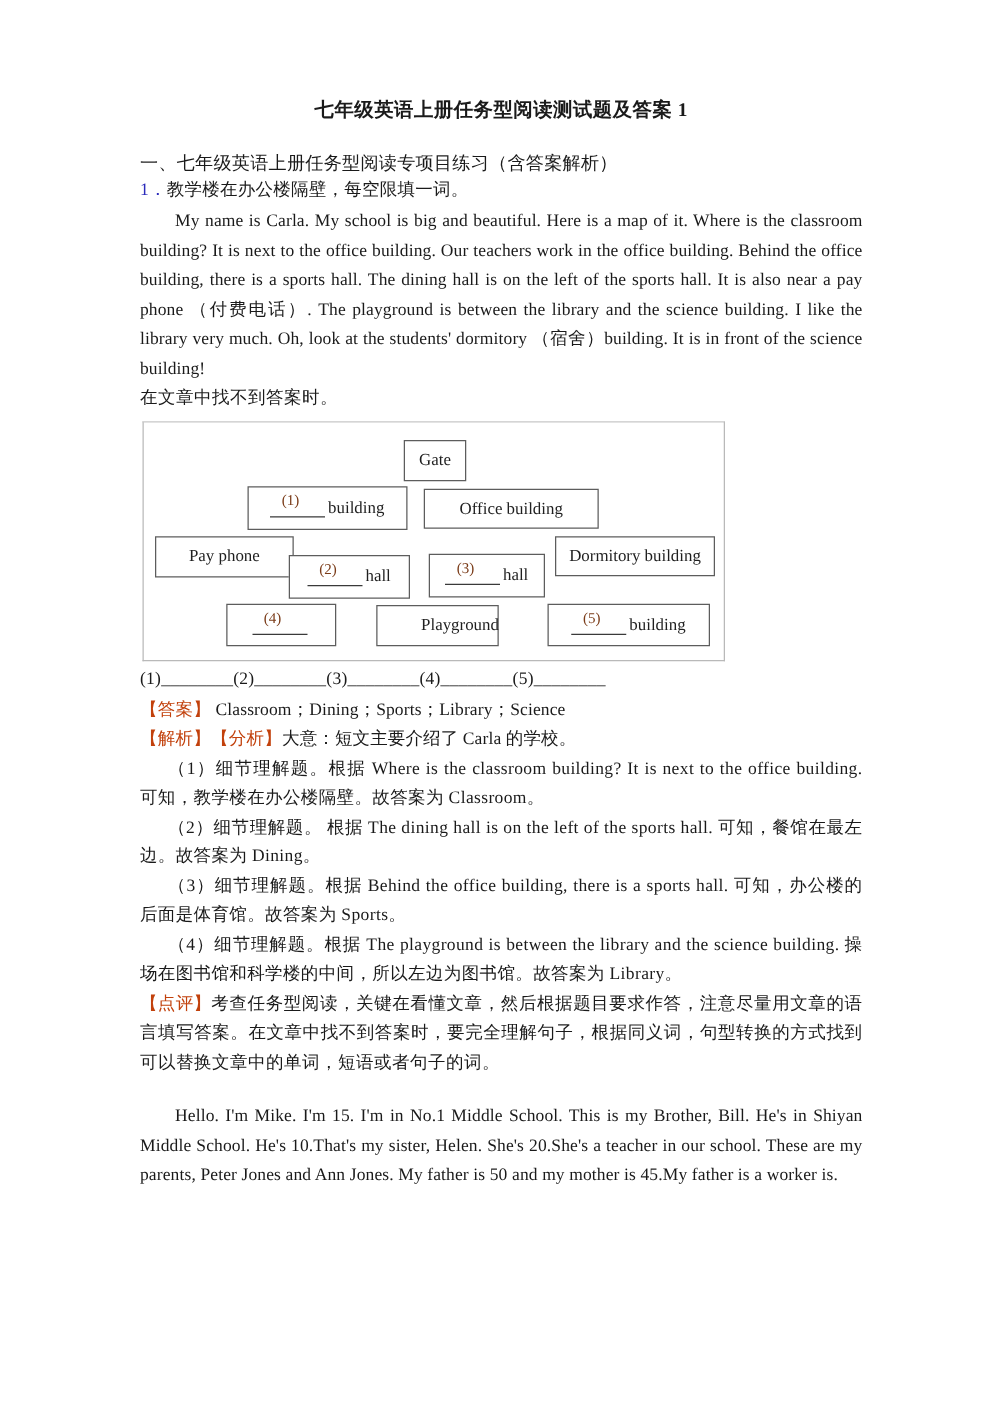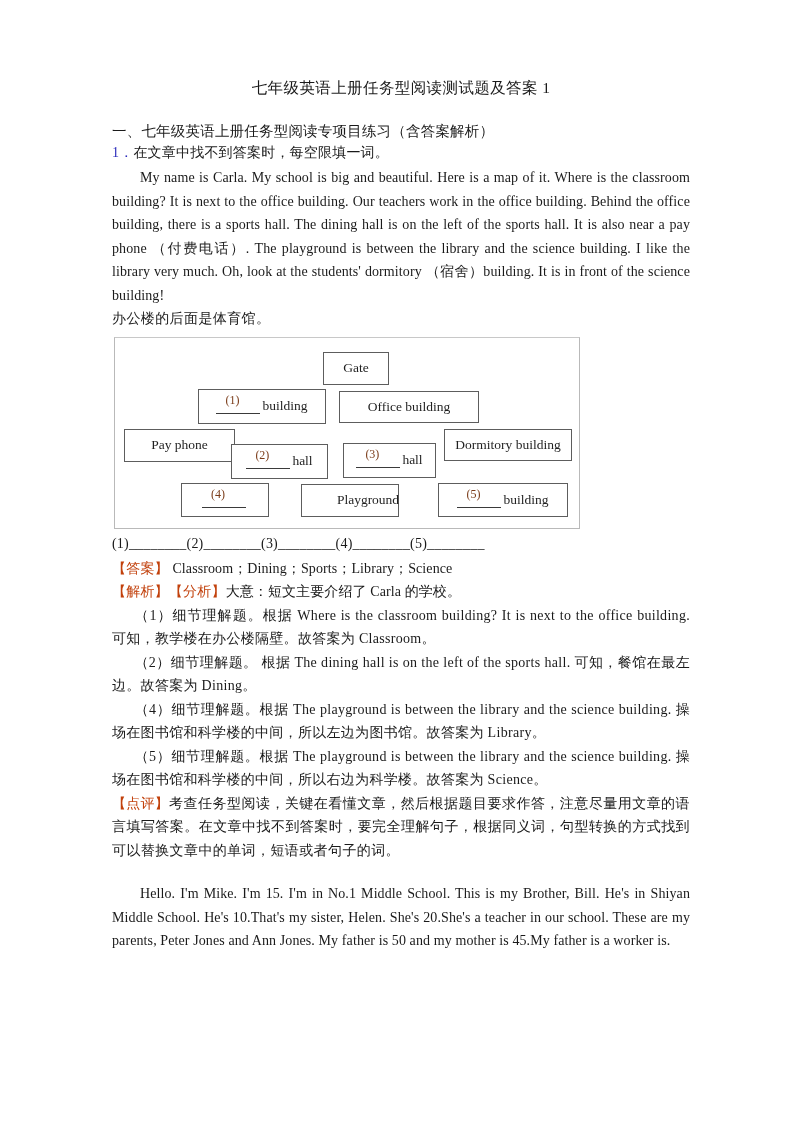--- a/index.html
+++ b/index.html
@@ -25,21 +25,21 @@
     position: absolute;
     left: 112px;
     top: 78px;
     width: 578px;
   }
   .doc-title {
     text-align: center;
     font-size: 15.5px;
     letter-spacing: 0.4px;
     margin: 0 0 22px 0;
-    font-weight: normal;
+    font-weight: bold;
     color: #1a1a1a;
   }
   .section-head {
     font-size: 14.5px;
     line-height: 21px;
     margin: 0;
     letter-spacing: 0.2px;
   }
   .q-head {
     font-size: 14px;
@@ -120,30 +120,30 @@
 <body>
 
 <div class="page">
   <div class="content">
 
     <h1 class="doc-title">七年级英语上册任务型阅读测试题及答案 1</h1>
 
     <p class="section-head">一、七年级英语上册任务型阅读专项目练习（含答案解析）</p>
 
     <p class="q-head">
-      <span>1．</span><span class="cn-black">在文章中找不到答案时，每空限填一词。</span>
+      <span>1．</span><span class="cn-black">教学楼在办公楼隔壁，每空限填一词。</span>
     </p>
 
     <p class="para">My name is Carla. My school is big and beautiful. Here is a map of it. Where is the classroom building? It is next to the office building. Our teachers work in the office building. Behind the office building, there is a sports hall. The dining hall is on the left of the sports hall. It is also near a pay phone （付费电话）. The playground is between the library and the science building. I like the library very much. Oh, look at the students' dormitory （宿舍）building. It is in front of the science building!</p>
 
-    <p class="para cn">办公楼的后面是体育馆。</p>
+    <p class="para cn">在文章中找不到答案时。</p>
 
     <div class="diagram">
 
-      <div class="dbox" style="left:208px; top:14px; width:66px; height:33px;align-items:center;">
+      <div class="dbox" style="left:208px; top:14px; width:50px; height:33px;align-items:center;">
         <span>Gate</span>
       </div>
 
       <div class="dbox" style="left:83px; top:51px; width:128px; height:35px;">
         <span class="blankfill">
             <span class="num">(1)</span>
           </span>
           <span class="suffix">building</span>
       </div>
 
@@ -199,22 +199,22 @@
       <span class="tag">【答案】</span>
       <span>Classroom；Dining；Sports；Library；Science</span>
     </p>
 
     <p class="para noindent">
       <span class="tag">【解析】</span><span class="tag">【分析】</span><span>大意：短文主要介绍了 Carla 的学校。</span>
     </p>
 
     <p class="para-indent-cn">（1）细节理解题。根据 Where is the classroom building? It is next to the office building. 可知，教学楼在办公楼隔壁。故答案为 Classroom。</p>
     <p class="para-indent-cn">（2）细节理解题。 根据 The dining hall is on the left of the sports hall. 可知，餐馆在最左边。故答案为 Dining。</p>
+    <p class="para-indent-cn">（3）细节理解题。根据 Behind the office building, there is a sports hall. 可知，办公楼的后面是体育馆。故答案为 Sports。</p>
     <p class="para-indent-cn">（4）细节理解题。根据 The playground is between the library and the science building. 操场在图书馆和科学楼的中间，所以左边为图书馆。故答案为 Library。</p>
-    <p class="para-indent-cn">（5）细节理解题。根据 The playground is between the library and the science building. 操场在图书馆和科学楼的中间，所以右边为科学楼。故答案为 Science。</p>
 
     <p class="para cn">
       <span class="tag">【点评】</span><span>考查任务型阅读，关键在看懂文章，然后根据题目要求作答，注意尽量用文章的语言填写答案。在文章中找不到答案时，要完全理解句子，根据同义词，句型转换的方式找到可以替换文章中的单词，短语或者句子的词。</span>
     </p>
 
     <div class="spacer-md"></div>
 
 
     <p class="para">Hello. I'm Mike. I'm 15. I'm in No.1 Middle School. This is my Brother, Bill. He's in Shiyan Middle School. He's 10.That's my sister, Helen. She's 20.She's a teacher in our school. These are my parents, Peter Jones and Ann Jones. My father is 50 and my mother is 45.My father is a worker is.</p>
 

